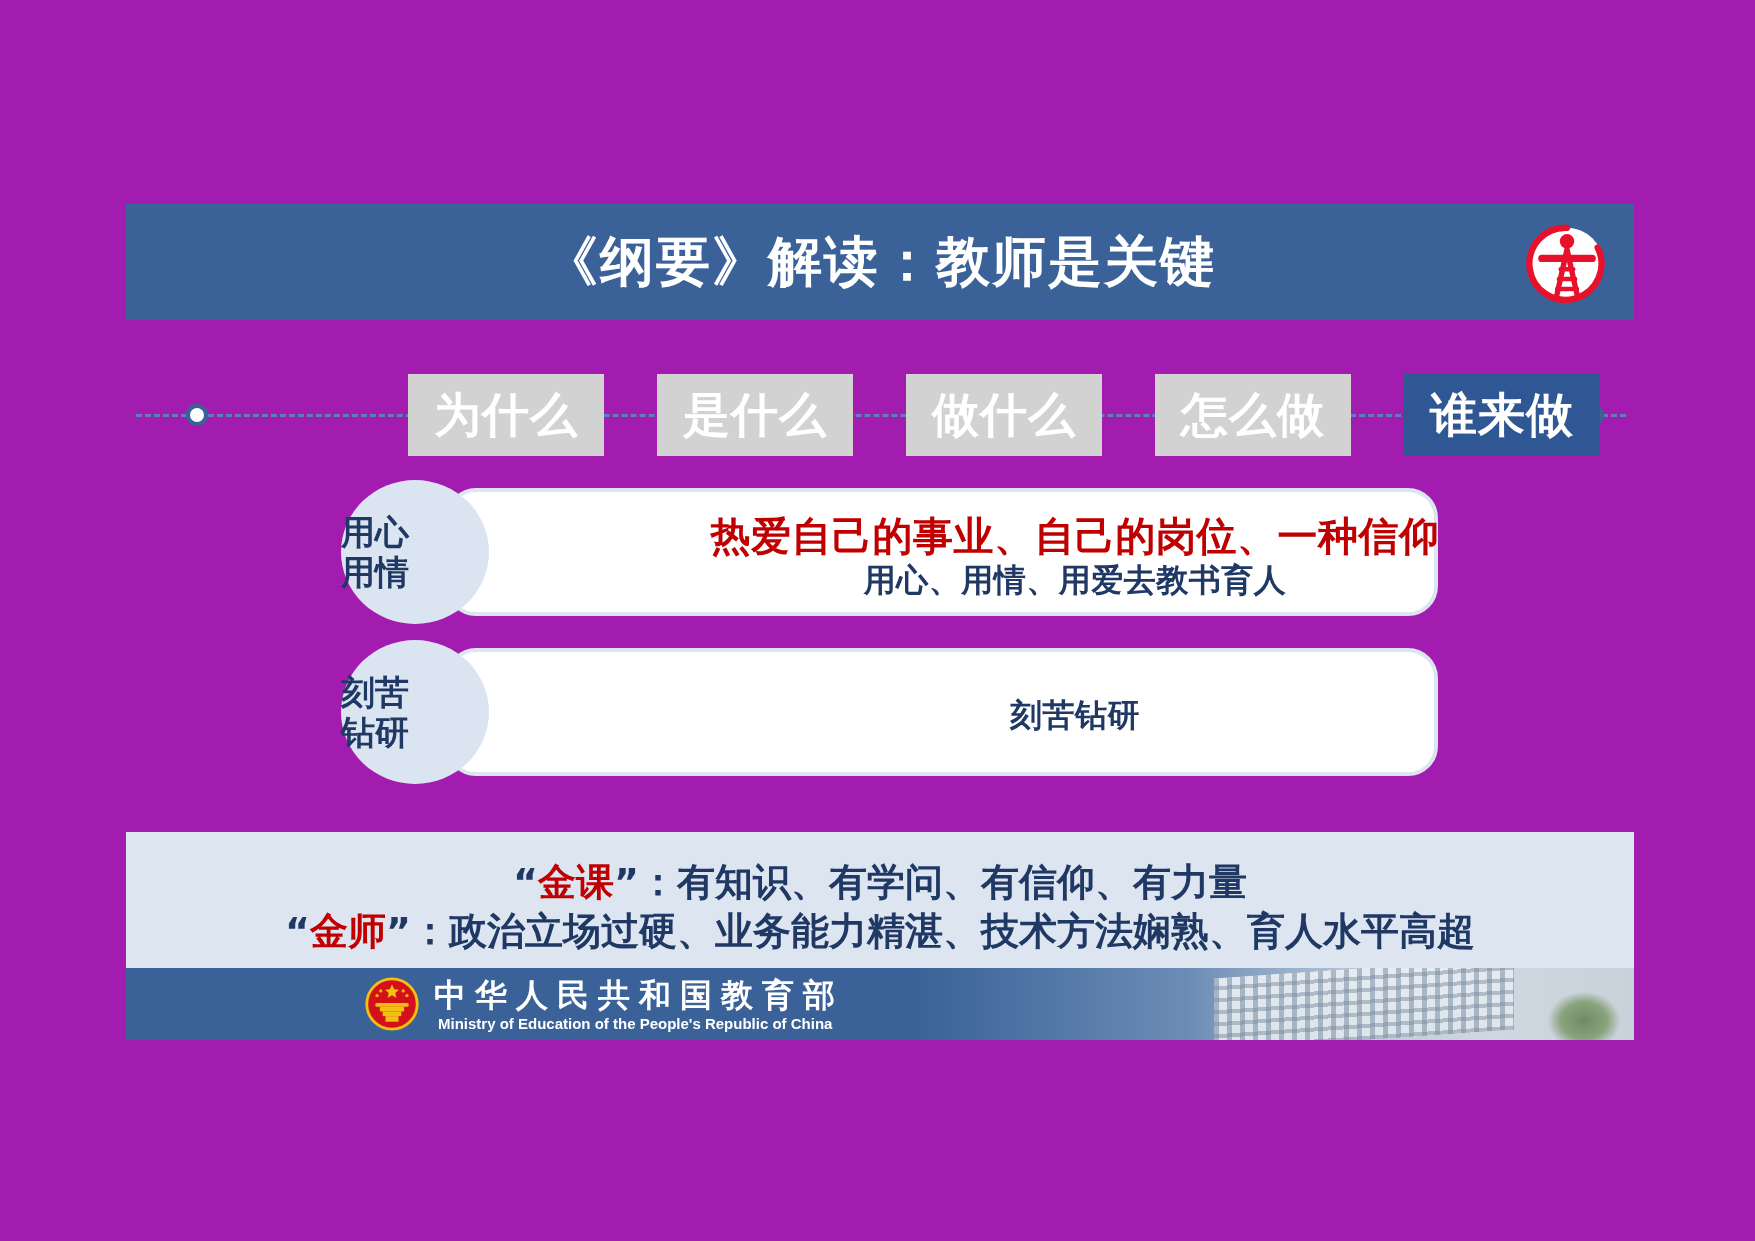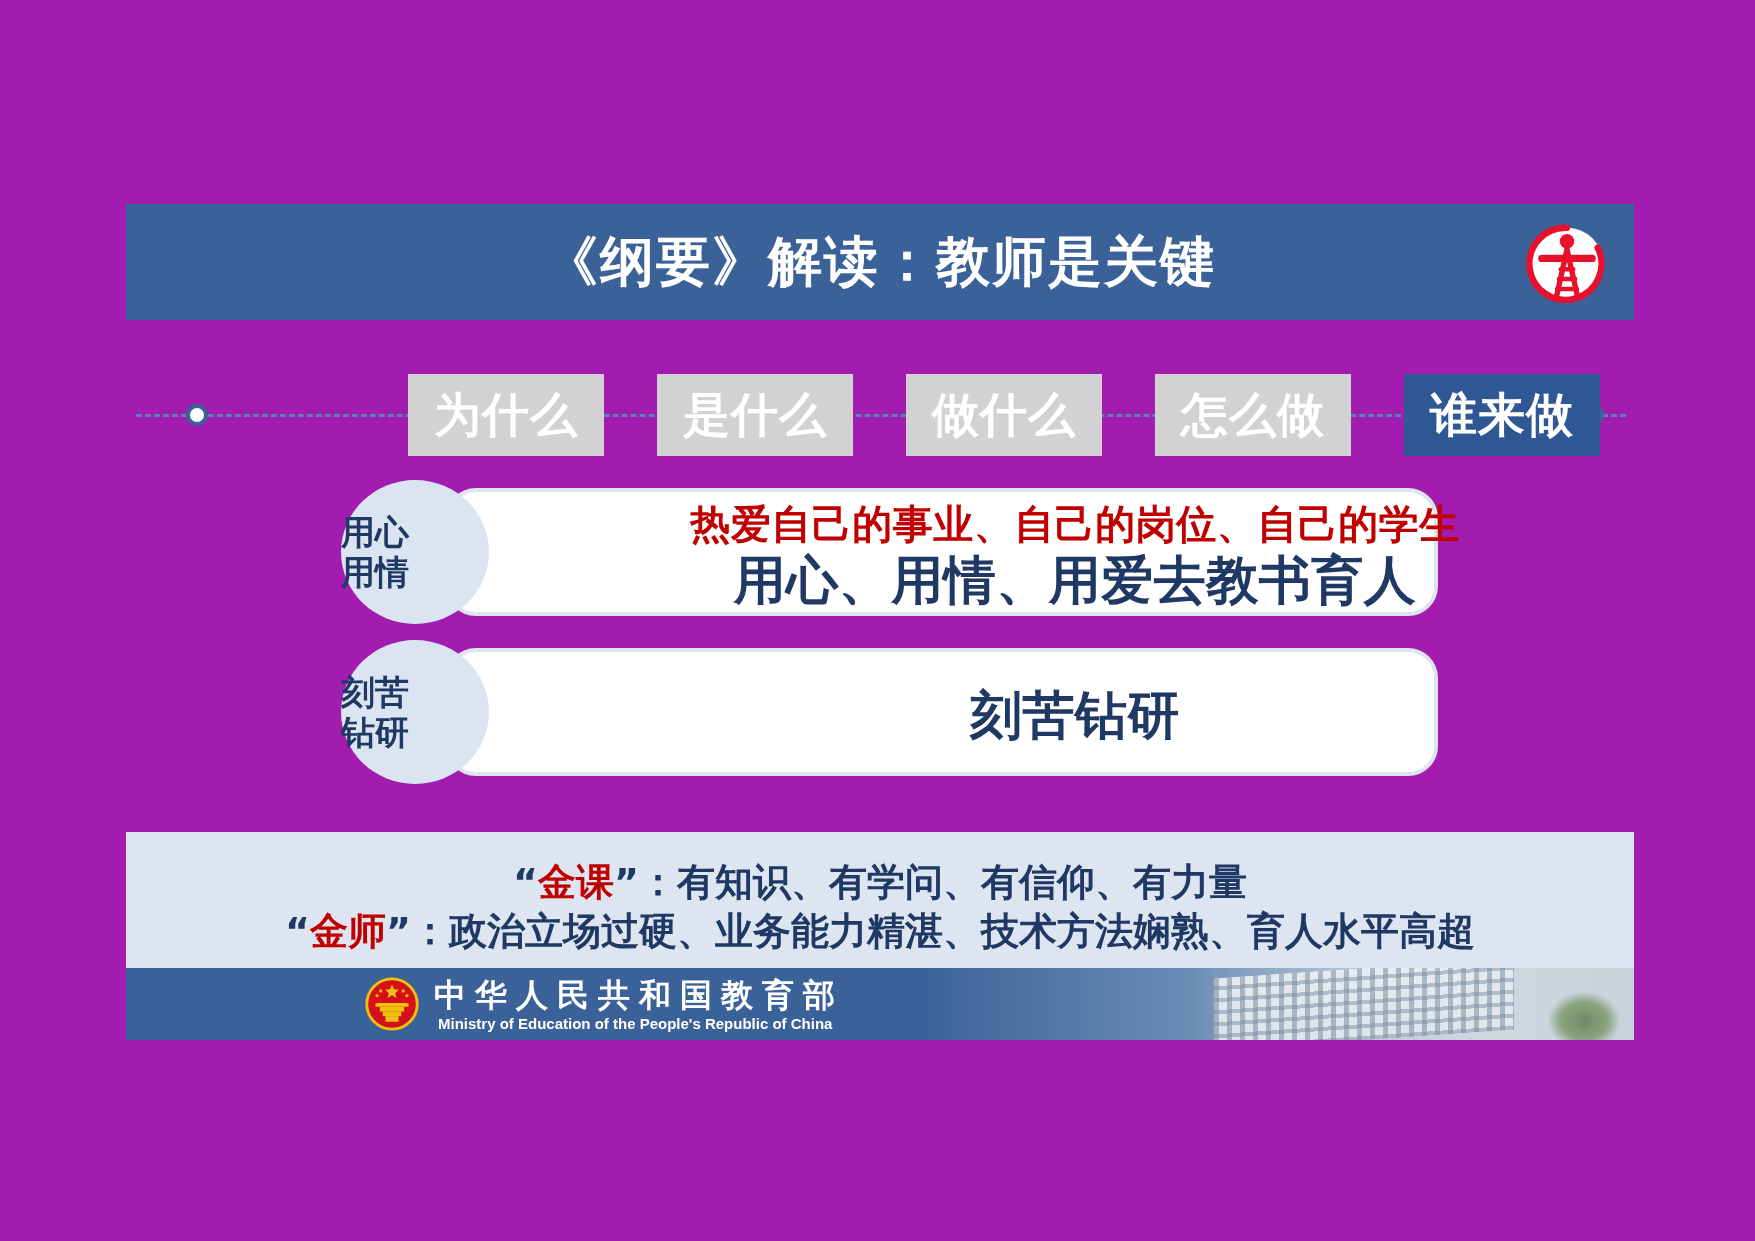--- a/index.html
+++ b/index.html
@@ -63,21 +63,21 @@
     color:#1f3864;font-size:34px;font-weight:bold;line-height:1.18;
     font-family:"DejaVu Sans","Liberation Sans",sans-serif;
   }
   .row-text{
     position:absolute;left:150px;top:0;width:950px;height:128px;
     display:flex;flex-direction:column;align-items:center;justify-content:center;
     text-align:center;line-height:1.22;
     font-family:"DejaVu Sans","Liberation Sans",sans-serif;
   }
   .t-red{color:#c00000;font-size:40px;font-weight:bold;letter-spacing:0.5px;}
-  .t-blue{color:#1f3864;font-size:52px;font-weight:bold;letter-spacing:0.5px;}
+  .t-blue{color:#1f3864;font-size:32px;font-weight:bold;letter-spacing:0.5px;}
 
   #row1{top:488px;}
   #row2{top:648px;}
 
   
   .summary{
     position:absolute;left:126px;top:832px;width:1508px;height:150px;
     background:#dde5f1;
     display:flex;flex-direction:column;align-items:center;justify-content:center;
     line-height:1.3;
@@ -146,21 +146,21 @@
       <div class="nav-item">是什么</div>
       <div class="nav-item">做什么</div>
       <div class="nav-item">怎么做</div>
       <div class="nav-item active">谁来做</div>
     </div>
   </div>
 
   <div class="row" id="row1">
     <div class="row-card">
       <div class="row-text">
-        <div class="t-red">热爱自己的事业、自己的岗位、自己的学生</div>
+        <div class="t-red">热爱自己的事业、自己的岗位、一种信仰</div>
         <div class="t-blue">用心、用情、用爱去教书育人</div>
       </div>
     </div>
     <div class="row-badge">
       <span>用心</span>
       <span>用情</span>
     </div>
   </div>
 
   <div class="row" id="row2">

